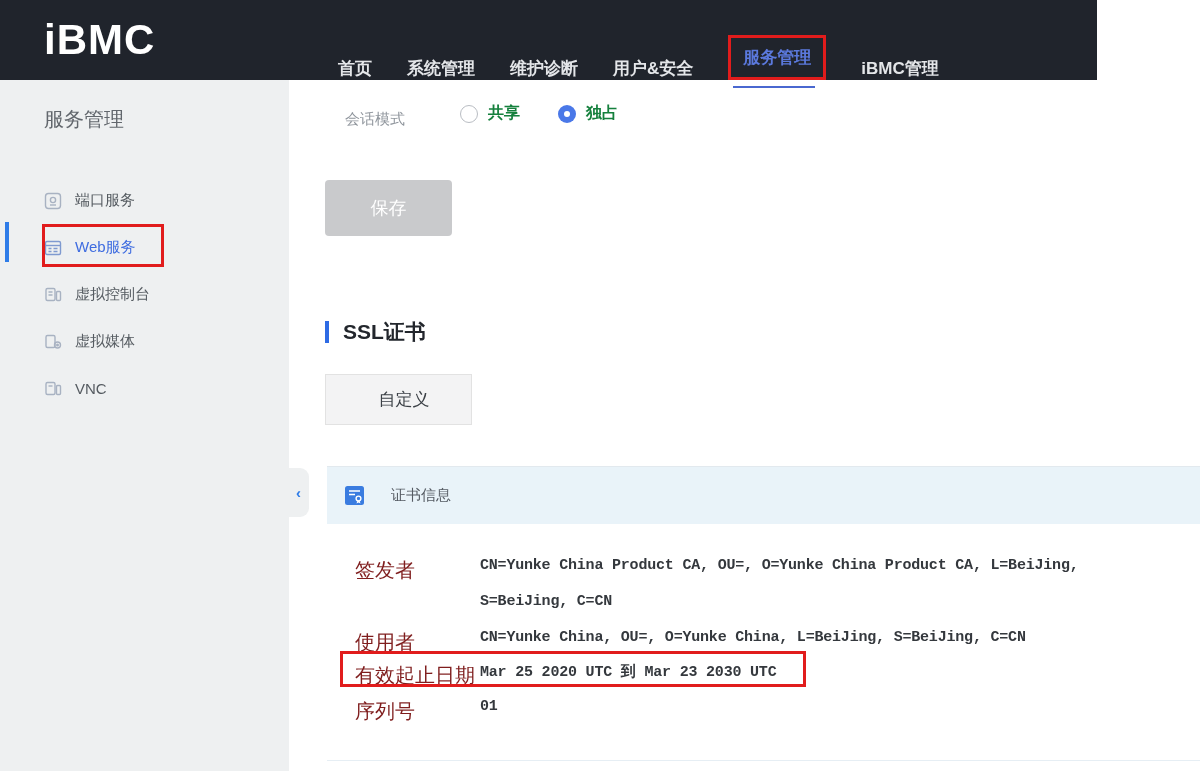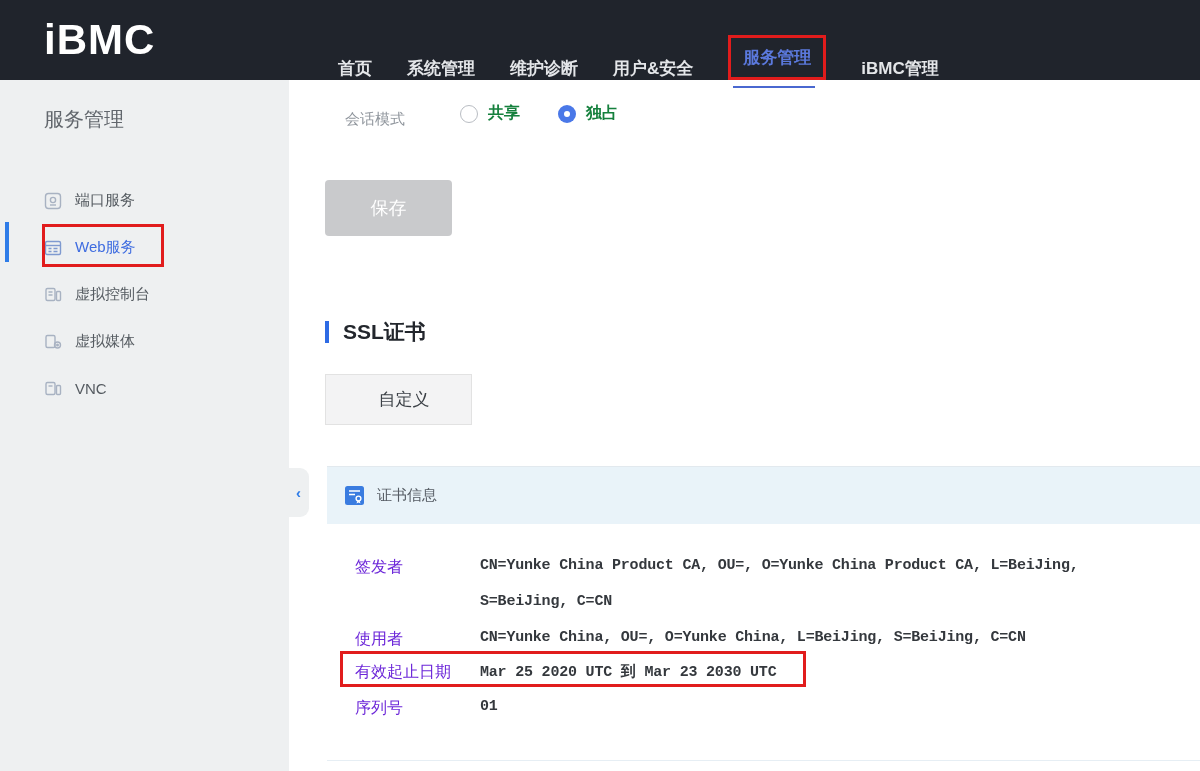--- a/index.html
+++ b/index.html
@@ -6,21 +6,21 @@
   html,body { width:1200px; height:771px; }
   body {
     position:relative;
     font-family:"Liberation Sans", sans-serif;
     background:#ffffff;
     overflow:hidden;
   }
 
   
   .topbar {
-    position:absolute; left:0; top:0; width:1200px; height:80px;
+    position:absolute; left:0; top:0; width:1097px; height:80px;
     background:#20242c;
   }
   .logo {
     position:absolute; left:44px; top:50%; transform:translateY(-50%);
     color:#ffffff; font-size:42px; font-weight:bold; letter-spacing:1px;
   }
   .topnav {
     position:absolute; left:338px; top:0; height:80px;
     display:flex; align-items:flex-end; gap:35px;
   }
@@ -124,24 +124,24 @@
   .cert-panel {
     position:absolute; left:327px; top:466px; width:873px; height:295px;
     border-top:1px solid #e2e9ee; border-bottom:1px solid #e6eef4;
     background:#ffffff;
   }
   .cert-panel-header {
     height:57px; background:#e9f3f9;
     display:flex; align-items:center; gap:12px; padding-left:17px;
   }
   .cert-panel-header .cert-icon { width:21px; height:21px; }
-  .cert-panel-header .cert-title { font-size:15px; color:#555b63; }
+  .cert-panel-header .cert-title { font-size:15px; color:#555b63;margin-left:14px; }
 
   .cert-row-label {
-    position:absolute; left:28px; font-size:16px; color:#6d28d9; white-space:nowrap;
+    position:absolute; left:28px; font-size:20px; color:#7f1d1d; white-space:nowrap;
   }
   .cert-row-value {
     position:absolute; left:153px; font-size:15px; font-weight:bold;
     color:#34383d; letter-spacing:-0.2px; white-space:nowrap;font-family:Liberation Mono, monospace;
   }
   .top-90  { top:90px; }
   .top-126 { top:126px; }
   .top-162 { top:162px; }
   .top-195 { top:195px; }
   .top-231 { top:231px; }

